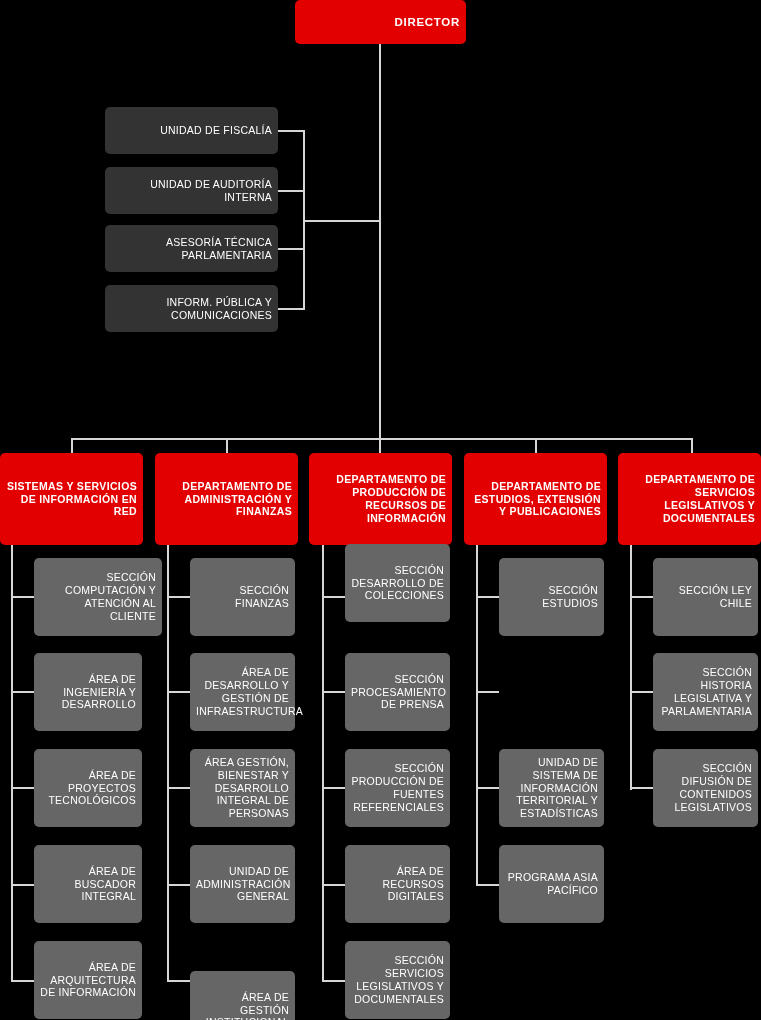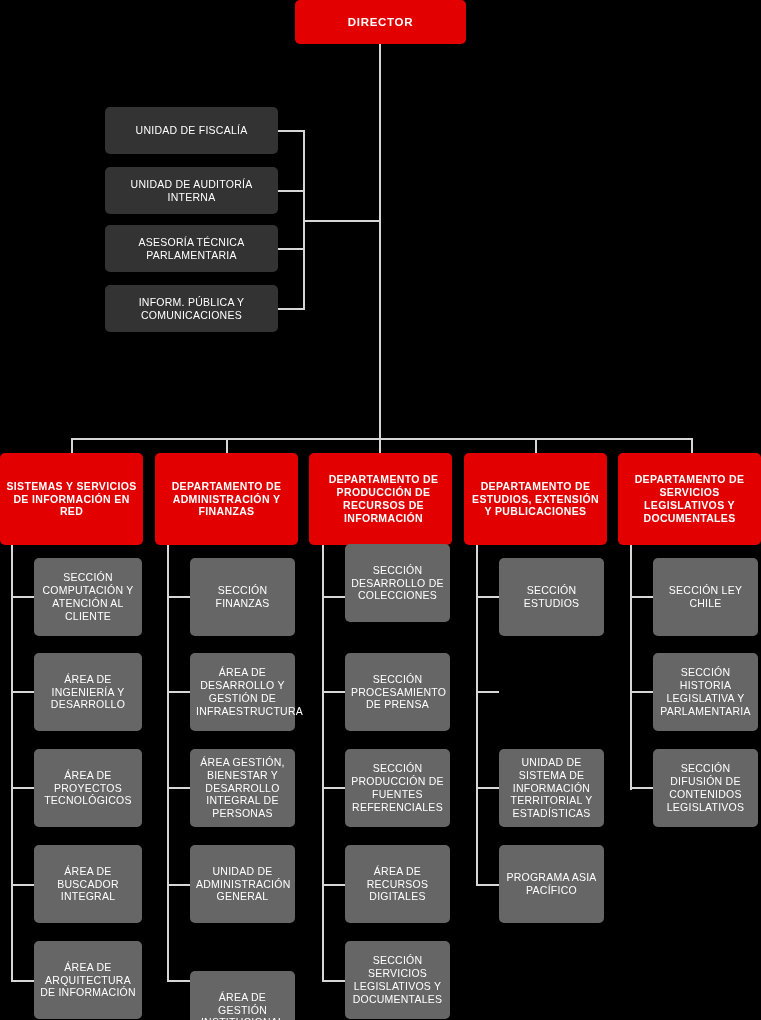--- a/index.html
+++ b/index.html
@@ -26,21 +26,21 @@
     background: #d6d6d6;
   }
 
   
   .node {
     position: absolute;
     box-sizing: border-box;
     display: flex;
     align-items: center;
     justify-content: center;
-    text-align: center;
+    text-align: right;
     border-radius: 5px;
     color: #ffffff;
     line-height: 1.22;
     letter-spacing: 0.2px;
     padding: 4px 6px;
   }
   .node span { display: block; width: 100%; }
 
   .node-director {
     background: #e30000;
@@ -122,21 +122,21 @@
     <span>DEPARTAMENTO DE SERVICIOS LEGISLATIVOS Y DOCUMENTALES</span>
   </div>
 
   <div class="conn" style="left:11px; top:545px; width:2px; height:437px;"></div>
   <div class="conn" style="left:11px; top:596px; width:23px; height:2px;"></div>
   <div class="conn" style="left:11px; top:691px; width:23px; height:2px;"></div>
   <div class="conn" style="left:11px; top:787px; width:23px; height:2px;"></div>
   <div class="conn" style="left:11px; top:884px; width:23px; height:2px;"></div>
   <div class="conn" style="left:11px; top:980px; width:23px; height:2px;"></div>
 
-  <div class="node node-sub" style="left:34px; top:558px; width:108px; height:78px;">
+  <div class="node node-sub" style="left:34px; top:558px; width:128px; height:78px;">
     <span>SECCIÓN COMPUTACIÓN Y ATENCIÓN AL CLIENTE</span>
   </div>
   <div class="node node-sub" style="left:34px; top:653px; width:108px; height:78px;">
     <span>ÁREA DE INGENIERÍA Y DESARROLLO</span>
   </div>
   <div class="node node-sub" style="left:34px; top:749px; width:108px; height:78px;">
     <span>ÁREA DE PROYECTOS TECNOLÓGICOS</span>
   </div>
   <div class="node node-sub" style="left:34px; top:845px; width:108px; height:78px;">
     <span>ÁREA DE BUSCADOR INTEGRAL</span>

